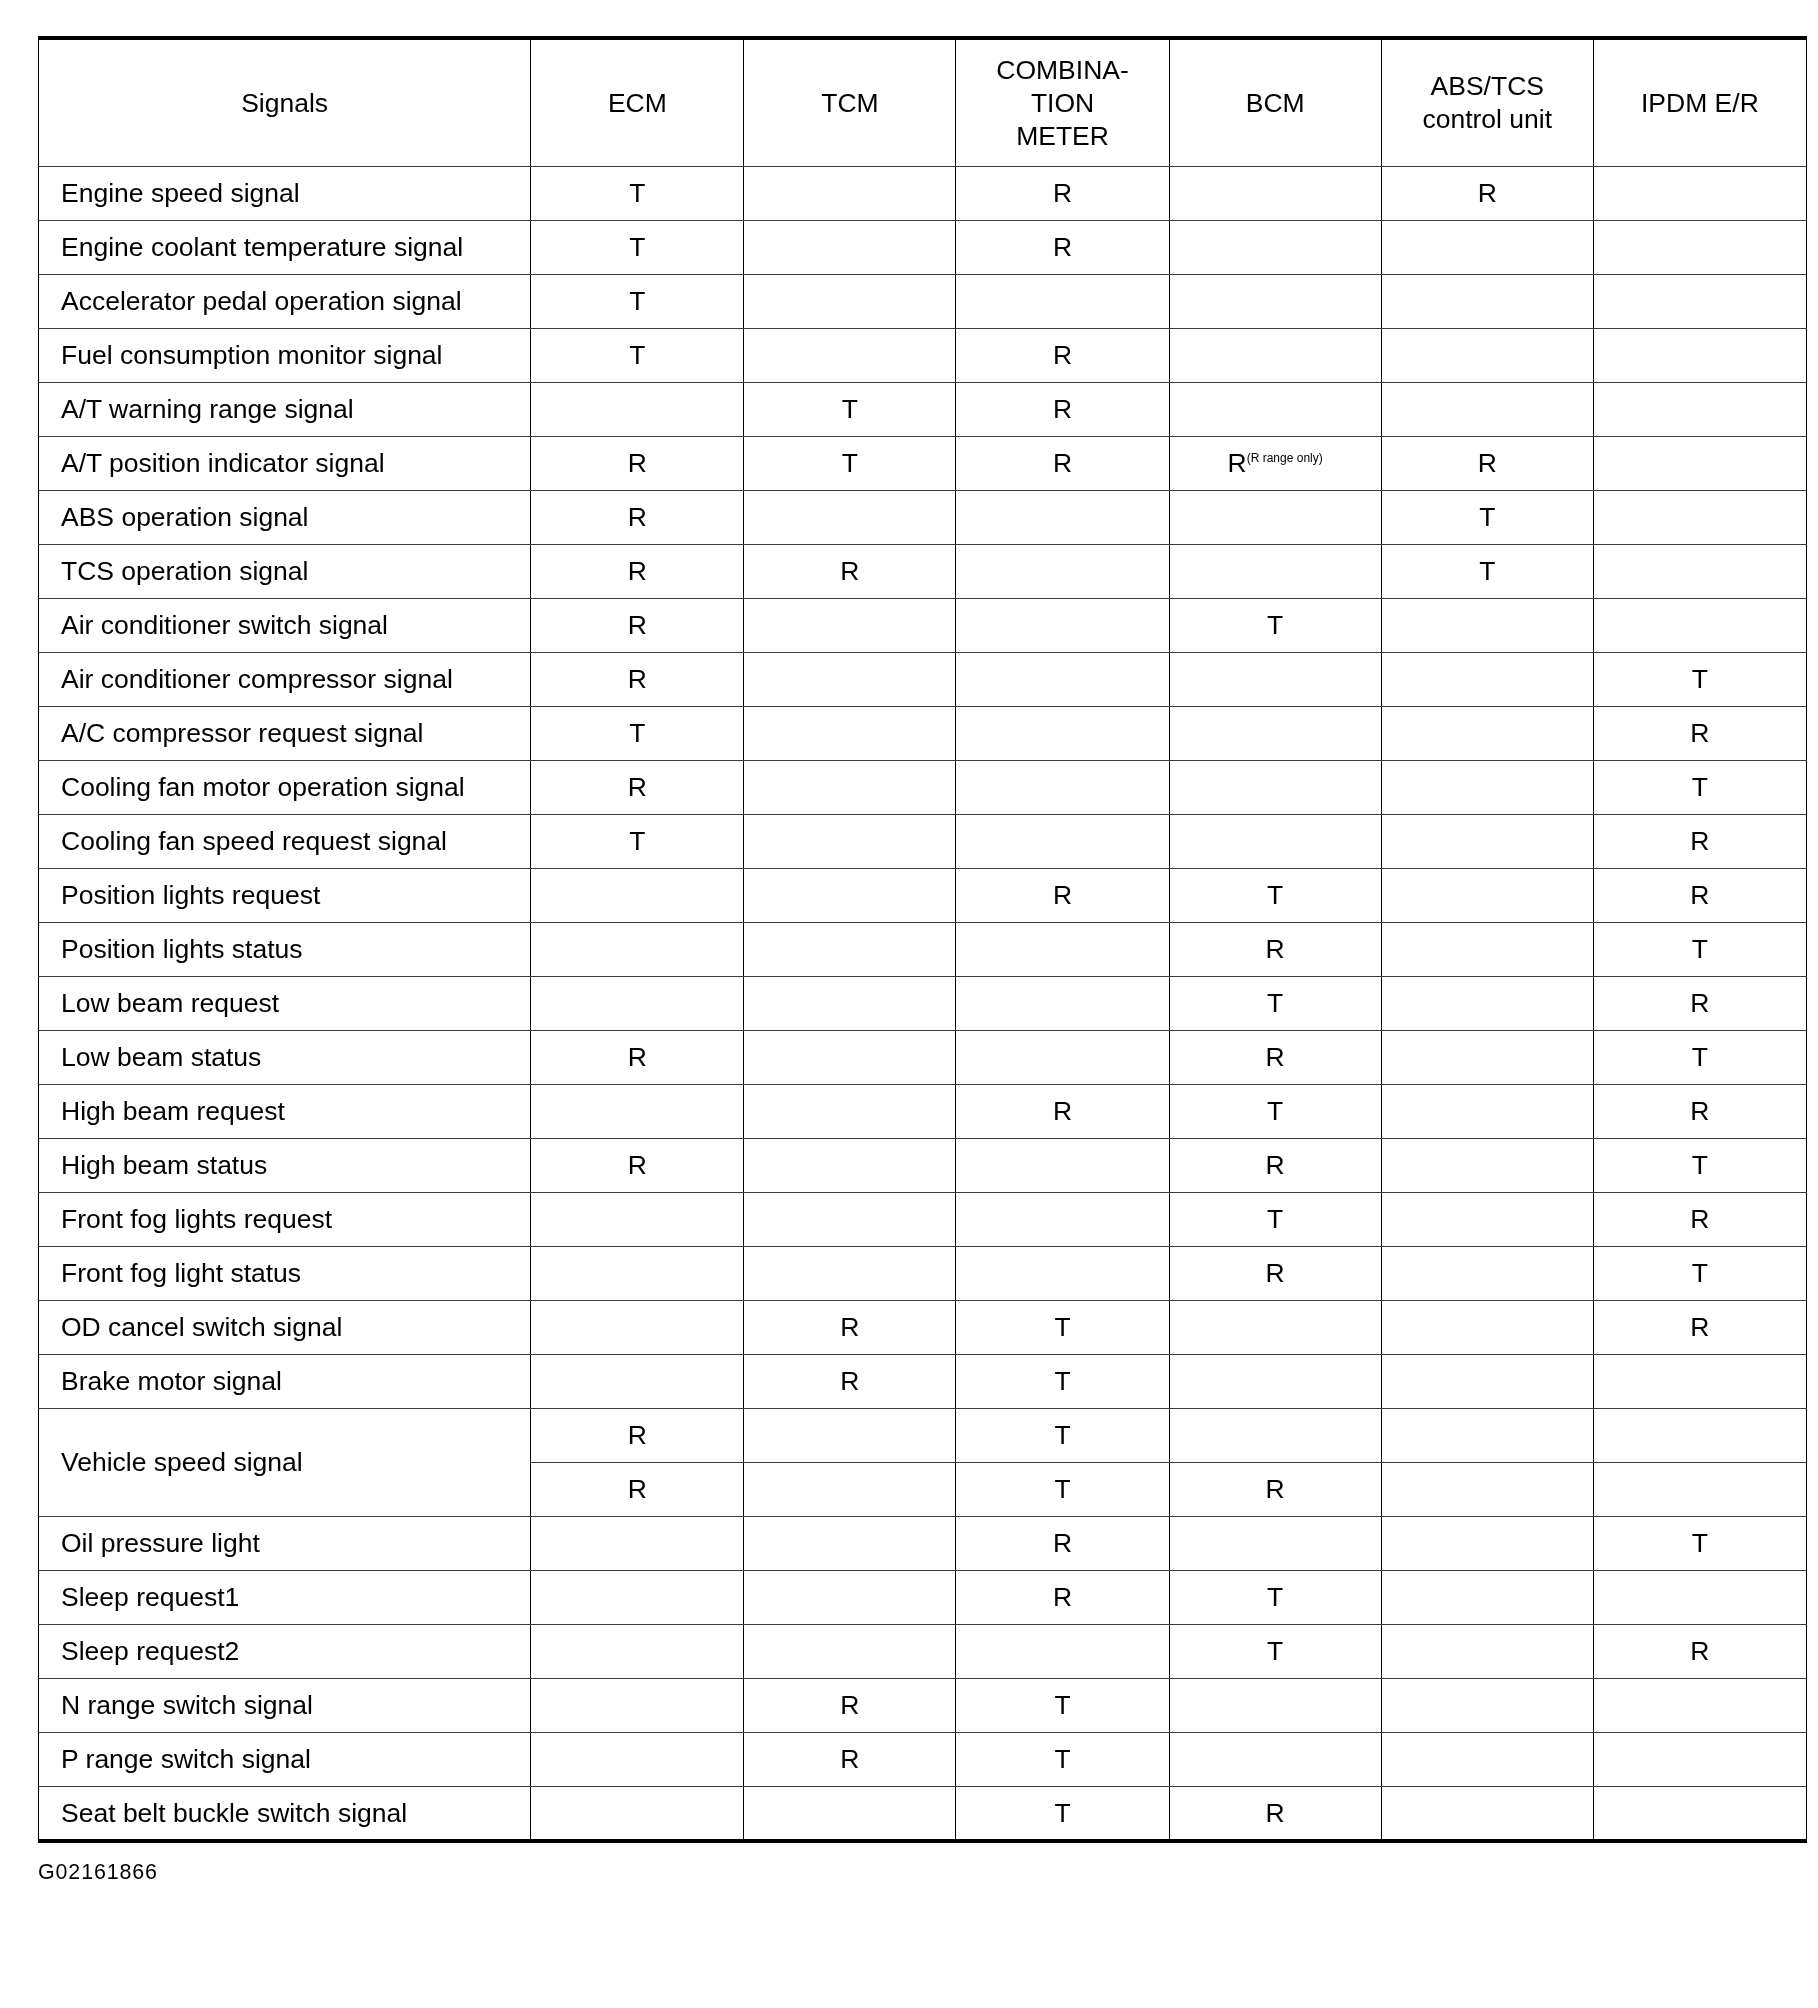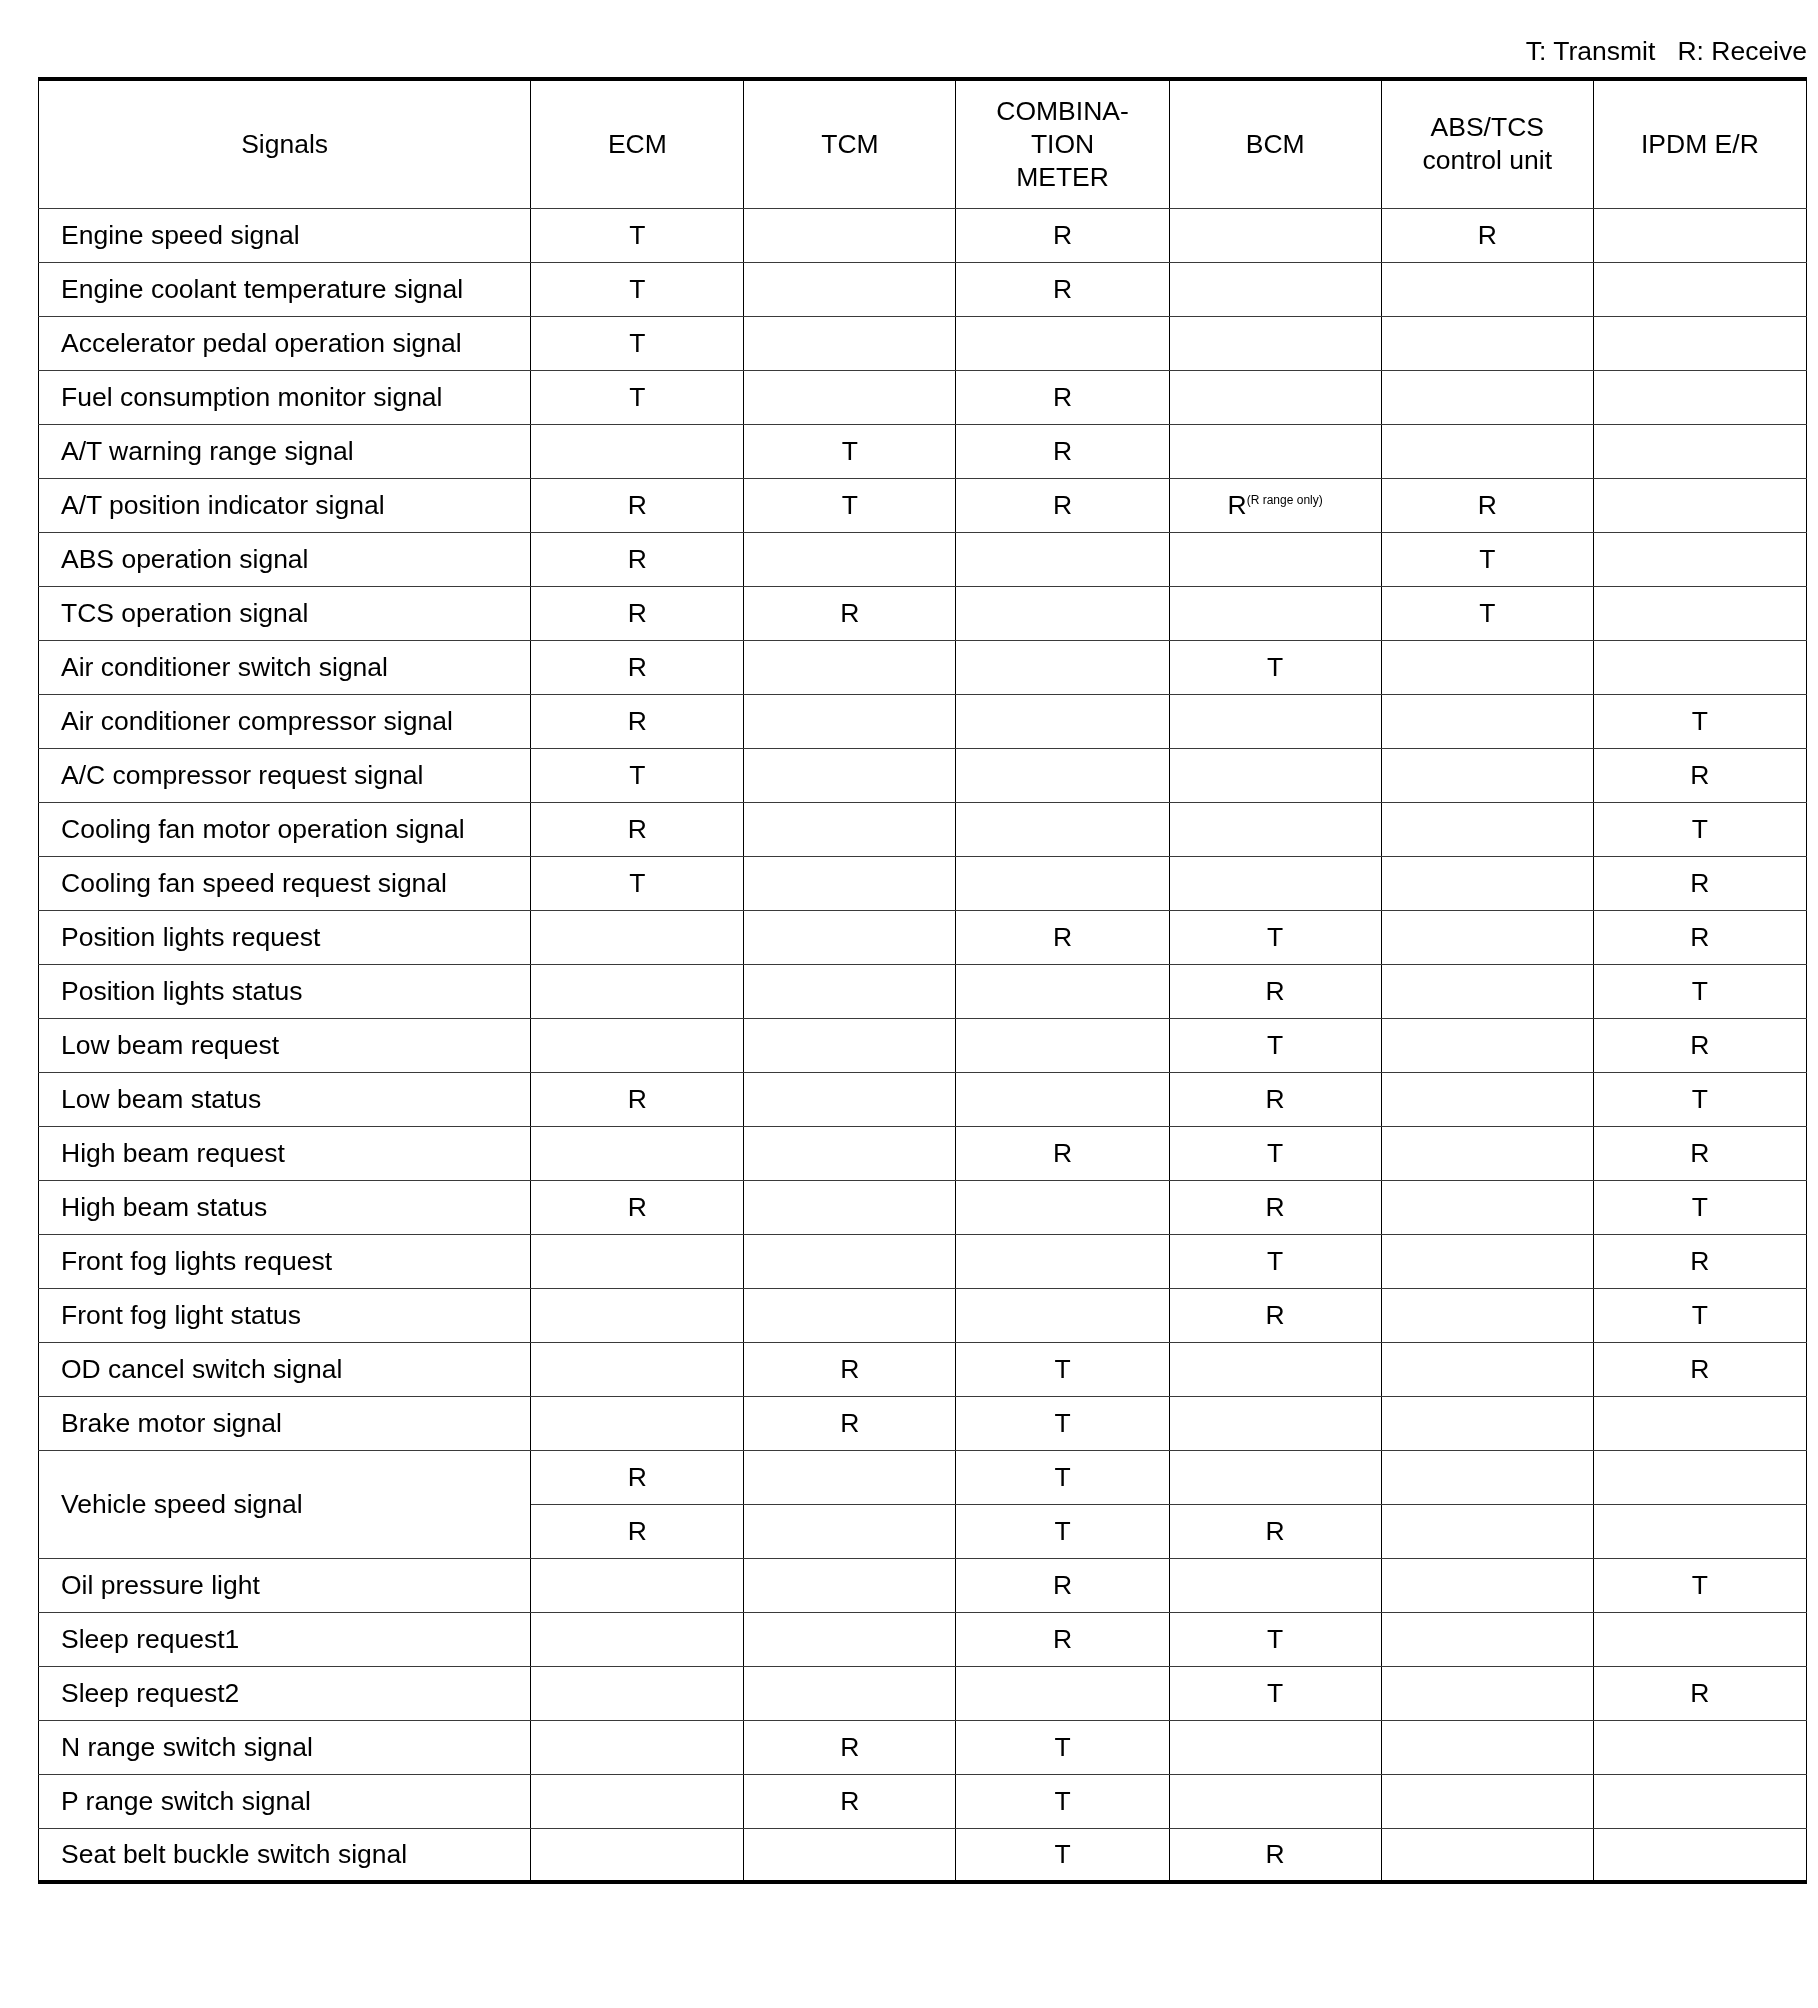--- a/index.html
+++ b/index.html
@@ -68,21 +68,20 @@
     font-size: 21.4px;
     margin-top: 17px;
     letter-spacing: 0.9px;
   }
 </style>
 </head>
 <body>
 
 <div class="page">
 
-  <div class="legend">T: Transmit   R: Receive</div>
 
   <table class="signal-table">
     <colgroup>
       <col style="width: 492px">
       <col style="width: 213px">
       <col style="width: 212px">
       <col style="width: 213px">
       <col style="width: 212px">
       <col style="width: 212px">
       <col style="width: 213px">
@@ -373,15 +372,16 @@
           <td class="val"></td>
           <td class="val"></td>
           <td class="val">T</td>
           <td class="val">R</td>
           <td class="val"></td>
           <td class="val"></td>
         </tr>
       </tbody>
   </table>
 
+  <div class="footer-code">G02161866</div>
 
 </div>
 
 
 </body></html>

